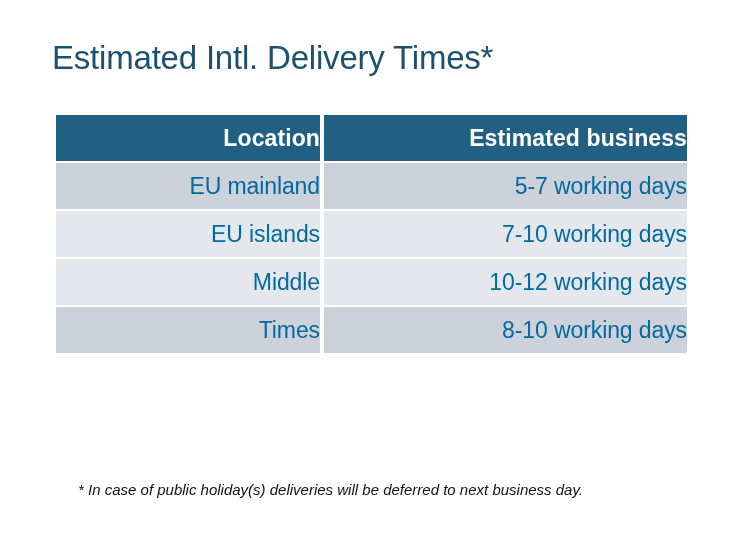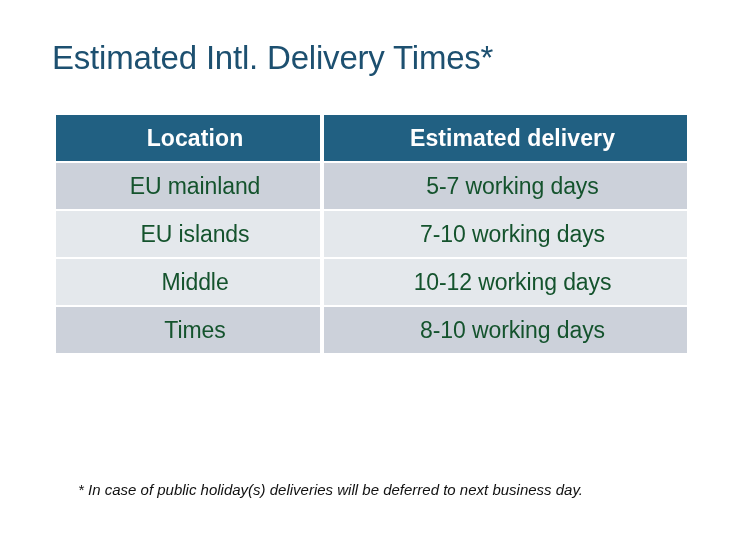--- a/index.html
+++ b/index.html
@@ -43,21 +43,21 @@
     width: 639px;
     border-collapse: separate;
     border-spacing: 4px 2px;
     table-layout: fixed;
   }
 
   .delivery-table th,
   .delivery-table td {
     padding: 0;
     margin: 16px;
-    text-align: center;
+    text-align: right;
     vertical-align: middle;
   }
 
   .col-location  { width: 264px; }
   .col-estimated { width: 363px; }
 
   .delivery-table thead th {
     background: #216082;
     color: #ffffff;
     font-size: 23px;
@@ -66,21 +66,21 @@
     padding: 0 0 0 14px;
     letter-spacing: 0.1px;
     white-space: nowrap;
   }
 
   .delivery-table tbody td {
     height: 46px;
     padding: 0 0 0 14px;
     font-size: 23px;
     font-weight: normal;
-    color: #14532d;
+    color: #0369a1;
     white-space: nowrap;
     letter-spacing: -0.1px;
   }
 
   .delivery-table tbody tr.row-odd td  { background: #ccd1da; }
   .delivery-table tbody tr.row-even td { background: #e4e8ec; }
 
   .footnote {
     position: absolute;
     left: 78px;
@@ -100,21 +100,21 @@
   <div class="page-title">Estimated Intl. Delivery Times*</div>
 
   <table class="delivery-table">
     <colgroup>
       <col class="col-location">
       <col class="col-estimated">
     </colgroup>
     <thead>
       <tr>
         <th>Location</th>
-        <th>Estimated delivery</th>
+        <th>Estimated business</th>
       </tr>
     </thead>
     <tbody>
       <tr class="row-odd">
         <td>EU mainland</td>
         <td>5-7 working days</td>
       </tr>
       <tr class="row-even">
         <td>EU islands</td>
         <td>7-10 working days</td>

